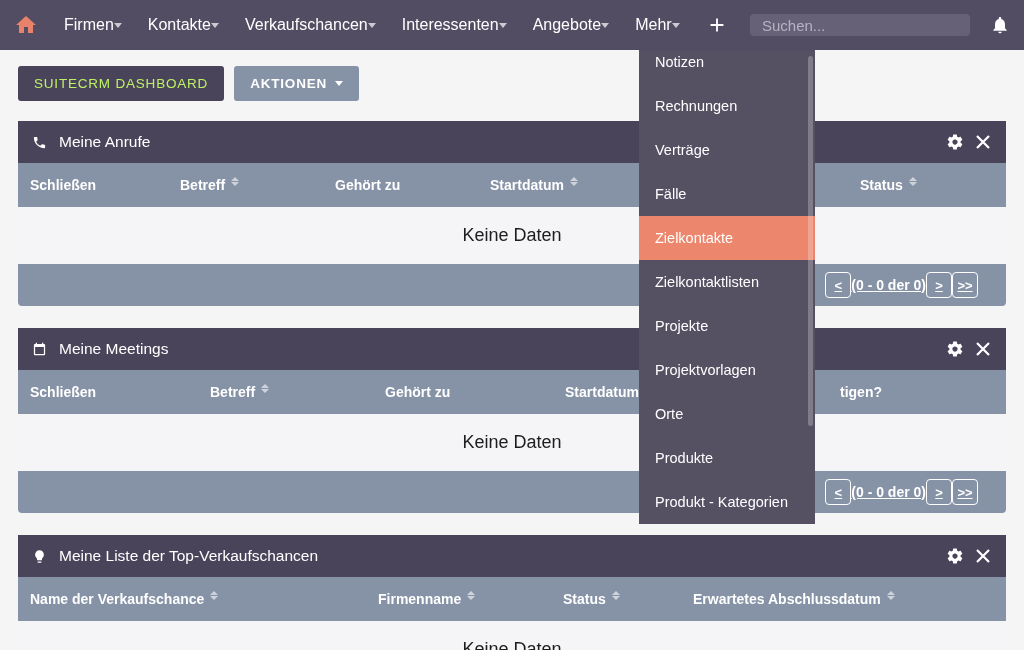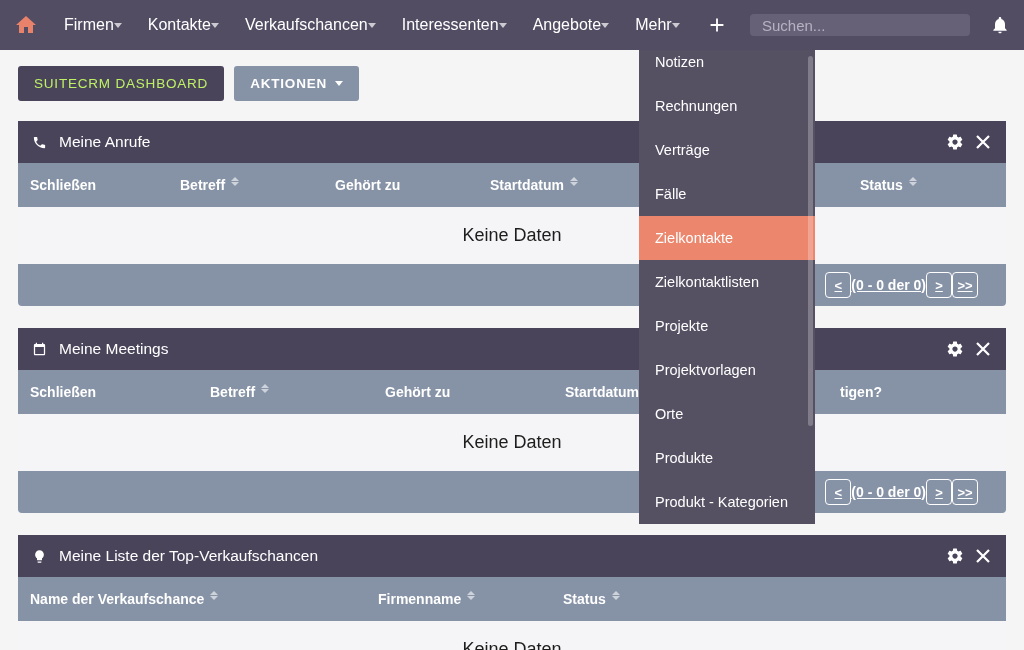--- a/index.html
+++ b/index.html
@@ -265,16 +265,23 @@
             <span class="sort-down"></span>
           </span>
         </div>
       <div class="col c3">
           <span>Status</span>
           <span class="sort-icon">
             <span class="sort-up"></span>
             <span class="sort-down"></span>
           </span>
         </div>
+      <div class="col c4">
+          <span>Erwartetes Abschlussdatum</span>
+          <span class="sort-icon">
+            <span class="sort-up"></span>
+            <span class="sort-down"></span>
+          </span>
+        </div>
     </div>
     <div class="no-data">Keine Daten</div>
   </div>
 </div>
 
 </body></html>

